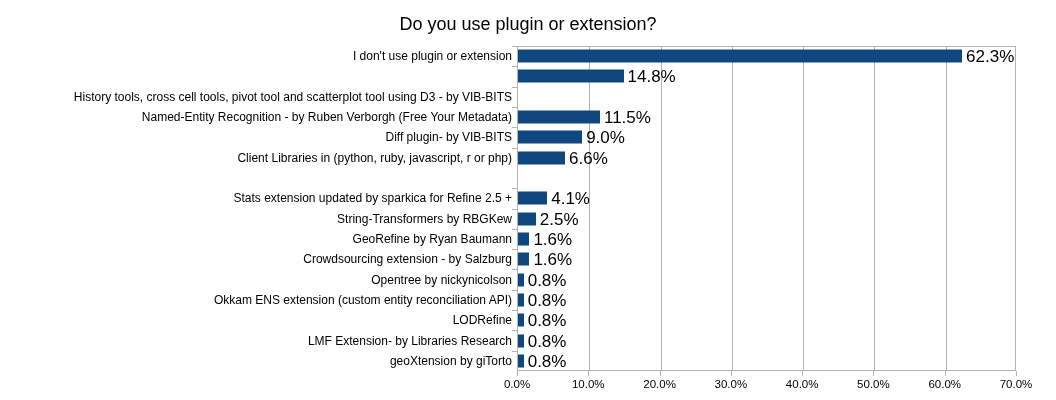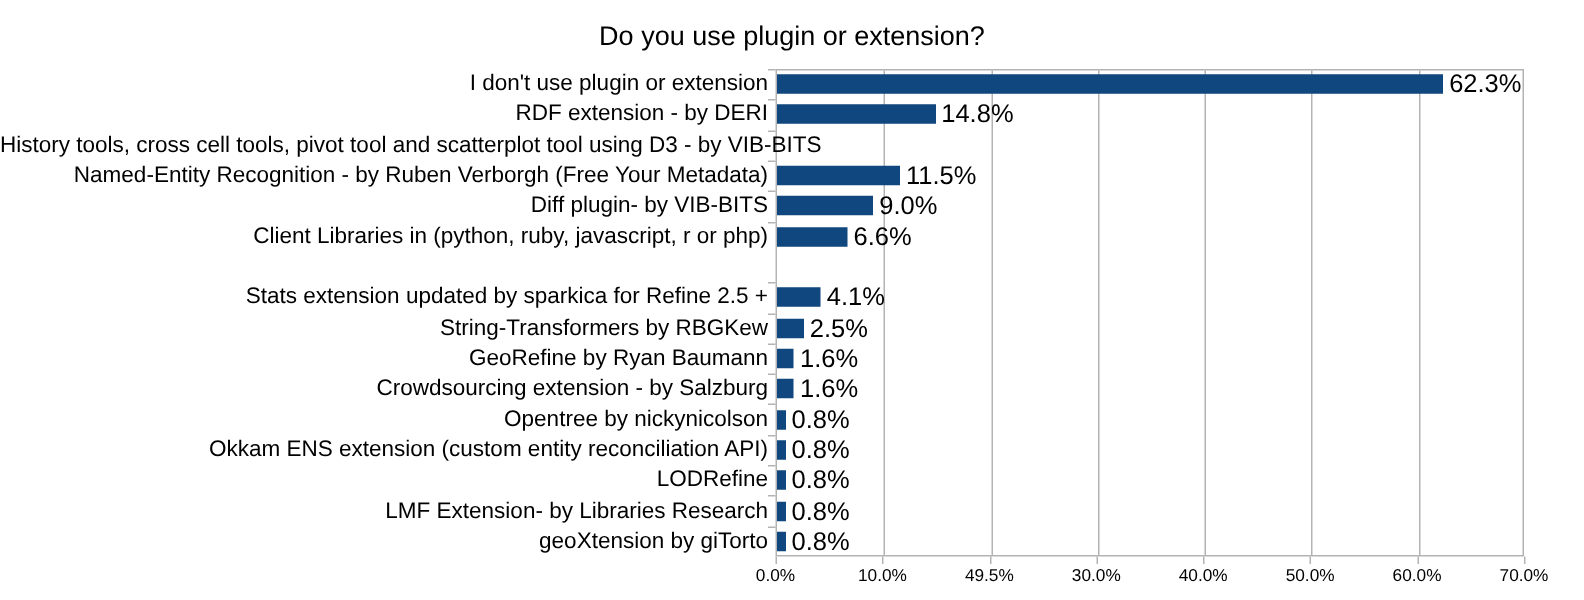--- a/index.html
+++ b/index.html
@@ -71,21 +71,21 @@
     height: 20.3125px;
     display: flex;
     align-items: center;
   }
 
   .cat-label {
     position: absolute;
     left: 0;
     width: 512px;
     text-align: right;
-    font-size: 15px;
+    font-size: 12px;
     line-height: 14px;
     color: #000000;
     white-space: nowrap;
     top: 50%;
     transform: translateY(-50%);
   }
 
   .tick-mark {
     position: absolute;
     left: 512px;
@@ -171,21 +171,20 @@
       <div class="row" style="top: 0px; height: 20.3125px;">
         <div class="tick-mark"></div>
         <div class="cat-label">I don't use plugin or extension</div>
         <div class="bar-wrap">
           <div class="bar" style="width: 444.11px; background: rgb(16, 71, 126);"></div>
           <span class="bar-value">62.3%</span>
         </div>
       </div>
       <div class="row" style="top: 20.3125px; height: 20.3125px;">
         <div class="tick-mark"></div>
-        <div class="cat-label">RDF extension - by DERI</div>
         <div class="bar-wrap">
           <div class="bar" style="width: 105.503px; background: rgb(16, 71, 126);"></div>
           <span class="bar-value">14.8%</span>
         </div>
       </div>
       <div class="row" style="top: 40.625px; height: 20.3125px;">
         <div class="tick-mark"></div>
         <div class="cat-label">History tools, cross cell tools, pivot tool and scatterplot tool using D3 - by VIB-BITS</div>
       </div>
       <div class="row" style="top: 60.9375px; height: 20.3125px;">
@@ -292,21 +291,21 @@
       <div class="x-tick" style="left: 142.571px;"></div>
       <div class="x-tick" style="left: 213.857px;"></div>
       <div class="x-tick" style="left: 285.143px;"></div>
       <div class="x-tick" style="left: 356.429px;"></div>
       <div class="x-tick" style="left: 427.714px;"></div>
       <div class="x-tick" style="left: 499px;"></div>
     </div>
   <div class="x-labels" id="x-labels">
       <div class="x-label" style="left: 517px;">0.0%</div>
       <div class="x-label" style="left: 588.286px;">10.0%</div>
-      <div class="x-label" style="left: 659.571px;">49.5%</div>
+      <div class="x-label" style="left: 659.571px;">20.0%</div>
       <div class="x-label" style="left: 730.857px;">30.0%</div>
       <div class="x-label" style="left: 802.143px;">40.0%</div>
       <div class="x-label" style="left: 873.429px;">50.0%</div>
       <div class="x-label" style="left: 944.714px;">60.0%</div>
       <div class="x-label" style="left: 1016px;">70.0%</div>
     </div>
 
 </div>
 
 </body></html>

